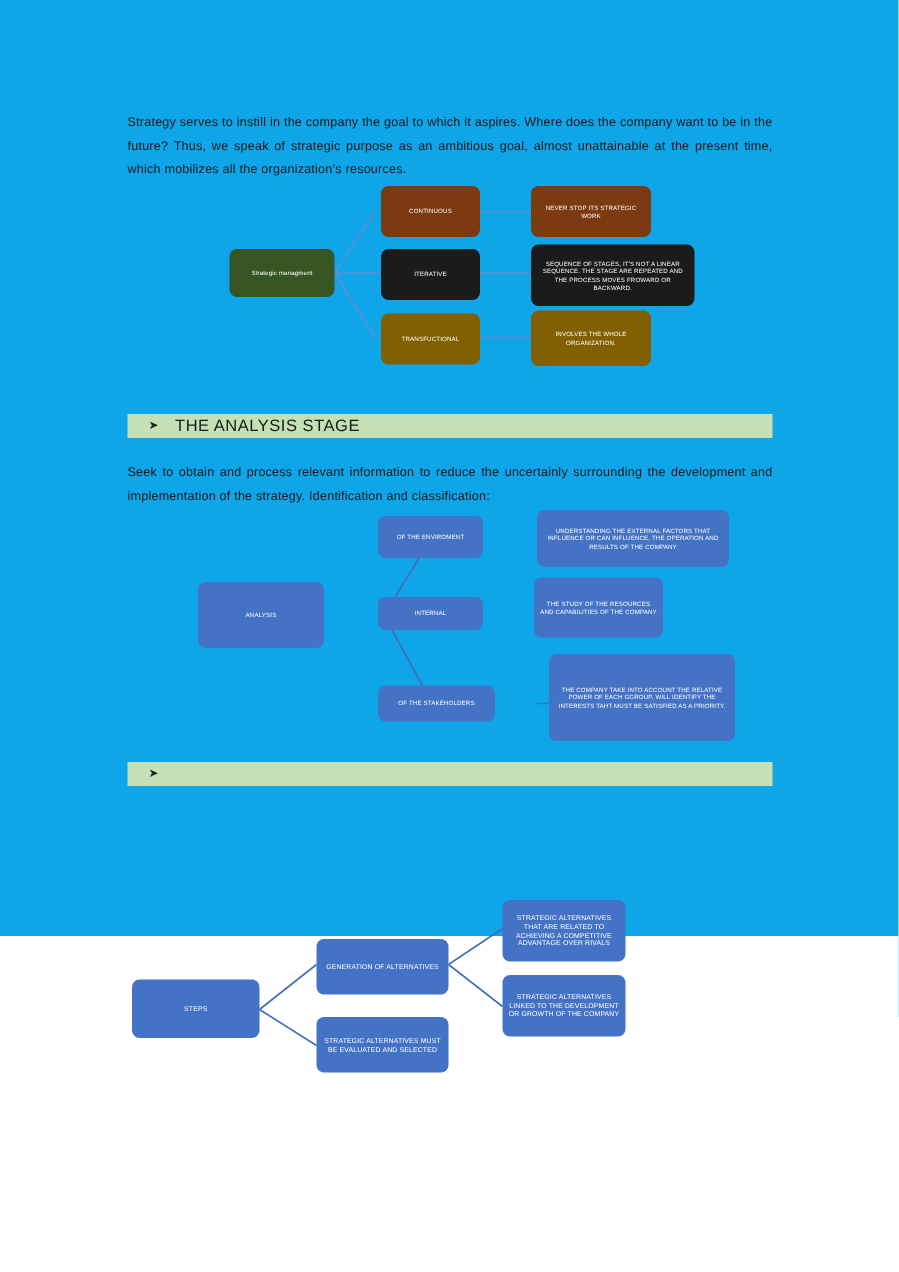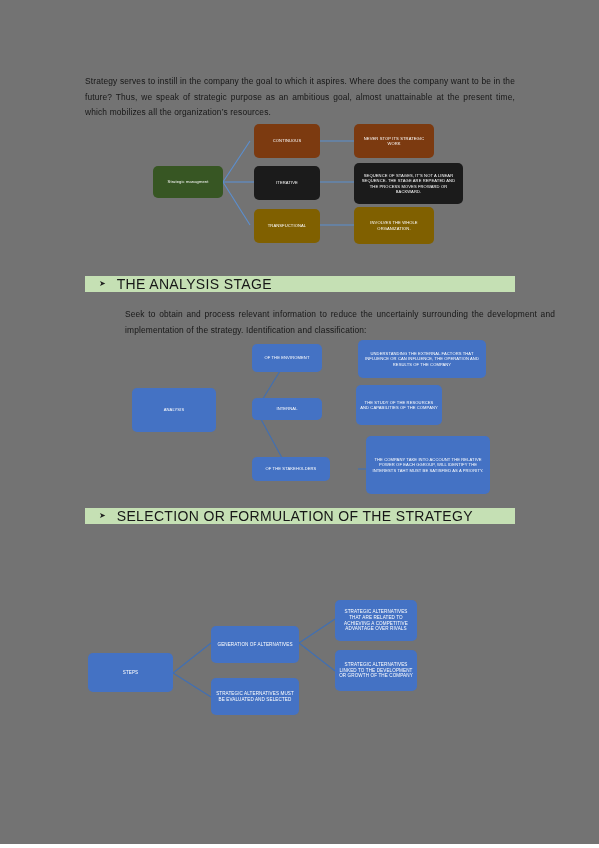--- a/index.html
+++ b/index.html
@@ -13,59 +13,59 @@
     position: relative;
     font-family: "Liberation Sans", sans-serif;
     color: #000000;
     overflow: hidden;
   }
 
   .page {
     position: absolute;
     left: 0; top: 0;
     width: 599px;
-    height: 844px;
-    background: #737373;
+    height: 624px;
+    background: #0ea5e9;
   }
 
   
   .para {
     position: absolute;
     left: 85px;
     width: 430px;
     font-size: 8.4px;
     line-height: 15.5px;
     text-align: justify;
     letter-spacing: 0.15px;
     color: #171717;
   }
   .para-intro { top: 66px; }
   .para-considered { top: 252px; }
-  .para-seek { top: 299px; margin-left: 40px; }
+  .para-seek { top: 299px; }
   .para-involves { top: 531px; }
 
   
   .section-band {
     position: absolute;
     left: 85px;
     width: 430px;
     height: 16px;
     background: #c5e0b4;
     display: flex;
     align-items: center;
   }
   .section-band .bullet {
     font-size: 8px;
     color: #1f1f1f;
     margin-left: 14px;
     margin-right: 11px;
     line-height: 1;
   }
   .section-band .band-label {
-    font-size: 14px;
+    font-size: 11px;
     letter-spacing: 0.35px;
     color: #171717;
   }
   .band-analysis { top: 276px; }
   .band-selection { top: 508px; }
 
   
   .diagram {
     position: absolute;
   }
@@ -211,21 +211,20 @@
     <div class="node n-blue" style="left:122px; top:121px; width:78px; height:24px;">
       <span class="node-text">OF THE STAKEHOLDERS</span>
     </div>
     <div class="node n-blue" style="left:236px; top:100px; width:124px; height:58px;">
       <span class="node-text">THE COMPANY TAKE INTO ACCOUNT THE RELATIVE POWER OF EACH GGROUP, WILL IDENTIFY THE INTERESTS TAHT MUST BE SATISFIED AS A PRIORITY.</span>
     </div>
   </div>
 
   <div class="section-band band-selection">
     <span class="bullet">➤</span>
-    <span class="band-label">SELECTION OR FORMULATION OF THE STRATEGY</span>
   </div>
 
 
   <div class="diagram" id="diagram-steps">
     <svg class="connectors" width="365" height="125">
       <path d="M 88 78 L 126 48" stroke="#3f6fb5" stroke-width="1.1" fill="none"></path>
       <path d="M 88 78 L 126 102" stroke="#3f6fb5" stroke-width="1.1" fill="none"></path>
       <path d="M 214 48 L 250 24" stroke="#3f6fb5" stroke-width="1.1" fill="none"></path>
       <path d="M 214 48 L 250 76" stroke="#3f6fb5" stroke-width="1.1" fill="none"></path>
     </svg>

